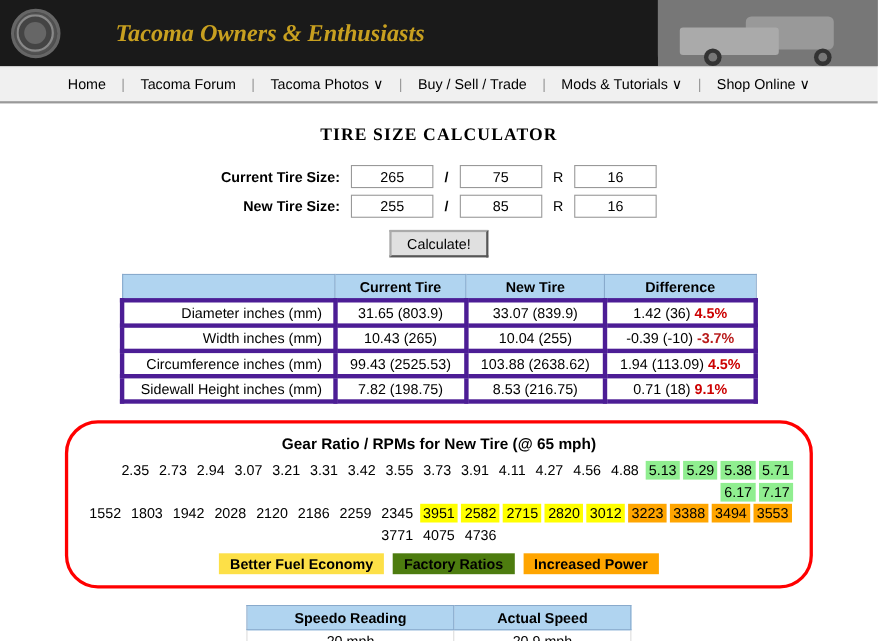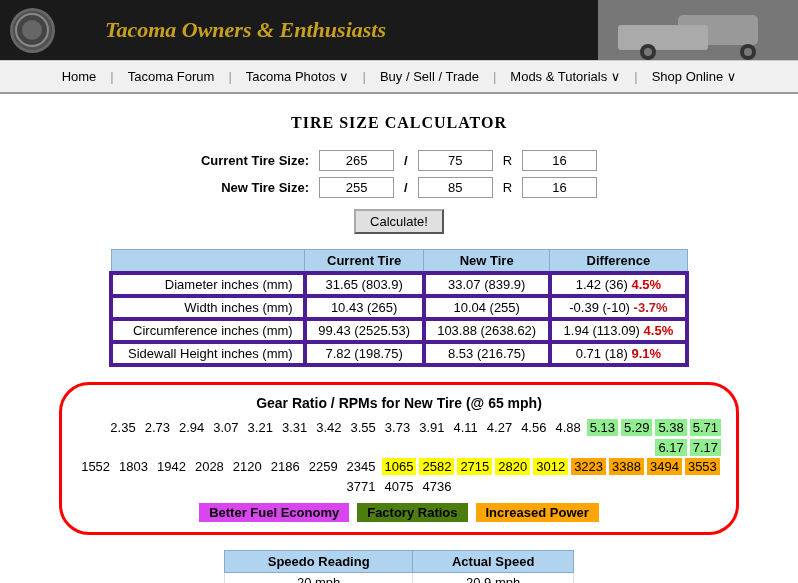--- a/index.html
+++ b/index.html
@@ -206,21 +206,21 @@
       display: flex;
       justify-content: center;
       gap: 8px;
       margin-top: 5px;
     }
     .legend-item {
       padding: 2px 10px;
       font-size: 13px;
       font-weight: bold;
     }
-    .legend-green { background: #d946ef; text-align: right; }
+    .legend-green { background: #fde047; text-align: right; }
     .legend-yellow { background: #4d7c0f; }
     .legend-orange { background: #ffa500; }
 
     
     .speedo-section {
       margin: 15px auto;
       width: 350px;
     }
     .speedo-table {
       margin: 0 auto;
@@ -397,21 +397,21 @@
 
     <div class="rpm-row">
       <span class="rpm-cell">1552</span>
       <span class="rpm-cell">1803</span>
       <span class="rpm-cell">1942</span>
       <span class="rpm-cell">2028</span>
       <span class="rpm-cell">2120</span>
       <span class="rpm-cell">2186</span>
       <span class="rpm-cell">2259</span>
       <span class="rpm-cell">2345</span>
-      <span class="rpm-cell ratio-yellow">1065</span>
+      <span class="rpm-cell ratio-yellow">3951</span>
       <span class="rpm-cell ratio-yellow">2582</span>
       <span class="rpm-cell ratio-yellow">2715</span>
       <span class="rpm-cell ratio-yellow">2820</span>
       <span class="rpm-cell ratio-yellow">3012</span>
       <span class="rpm-cell ratio-orange">3223</span>
       <span class="rpm-cell ratio-orange">3388</span>
       <span class="rpm-cell ratio-orange">3494</span>
       <span class="rpm-cell ratio-orange">3553</span>
       <span class="rpm-cell">3771</span>
       <span class="rpm-cell">4075</span>

